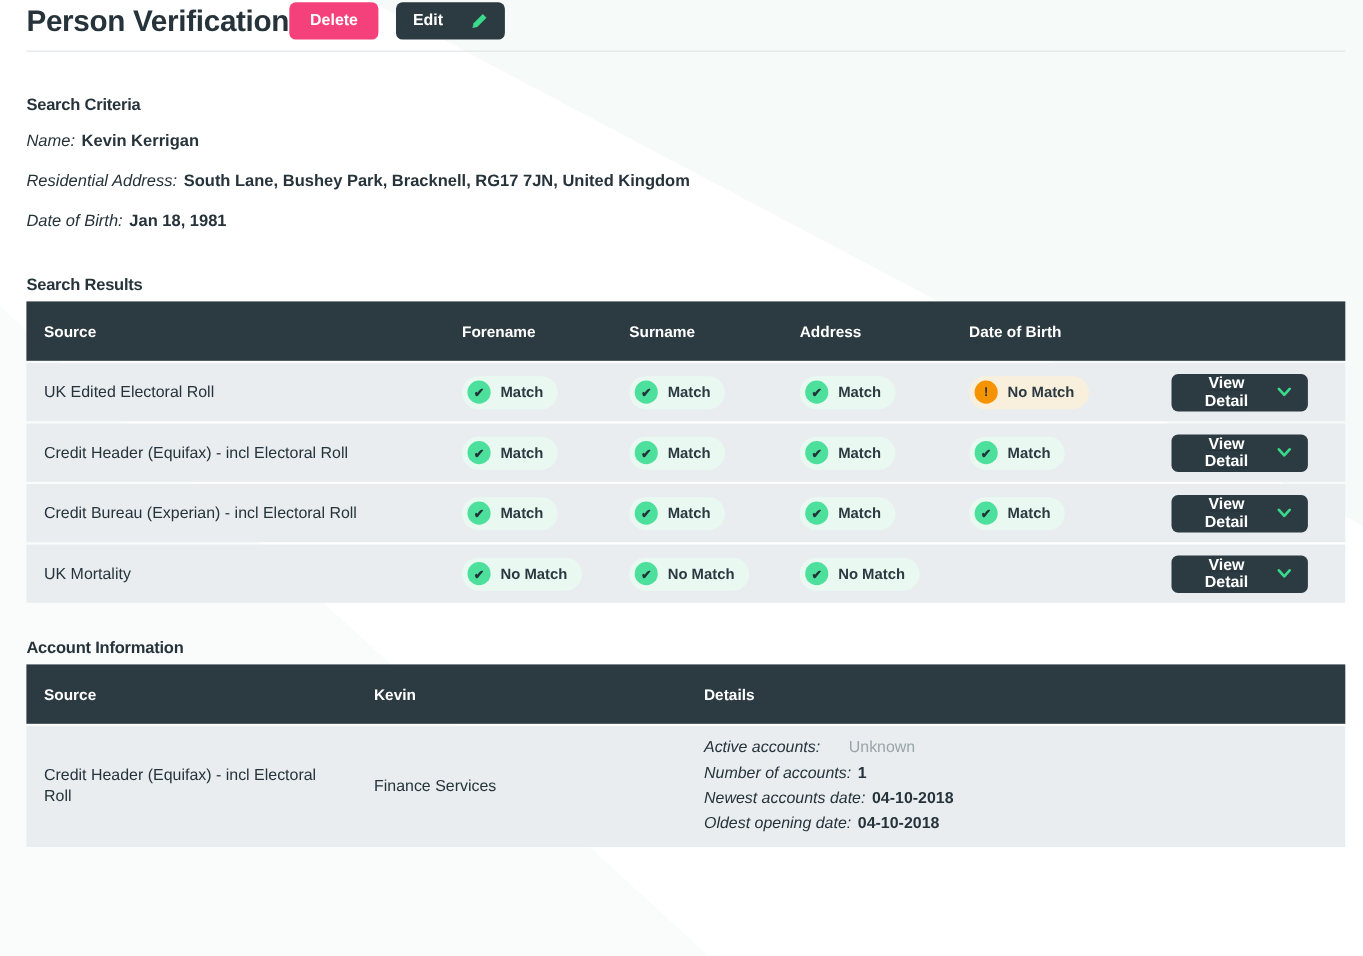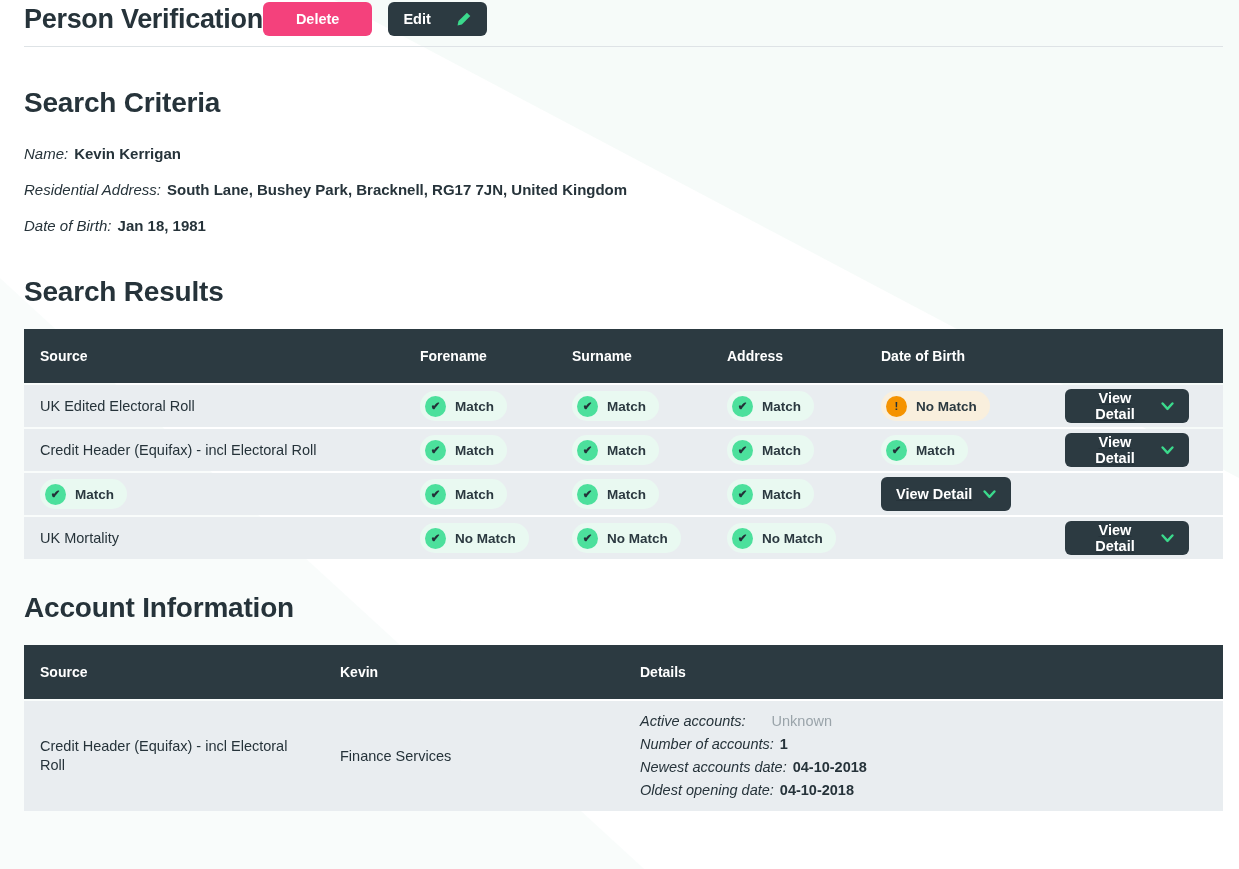--- a/index.html
+++ b/index.html
@@ -31,41 +31,41 @@
   .meta-line{font-size:15.5px;line-height:26px;}
   .meta-label{font-style:italic;}
   .meta-value{font-weight:bold;margin-left:5px;}
 
   
   .title-row{display:flex;align-items:center;justify-content:flex-start;margin-top:2px;}
   h1{font-size:27px;font-weight:bold;letter-spacing:-.3px;}
   .actions{display:flex;gap:16px;}
   .btn{height:34px;border:none;border-radius:6px;color:#fff;cursor:pointer;
     display:inline-flex;align-items:center;justify-content:center;
-    font-family:"Liberation Sans",sans-serif;font-weight:bold;font-size:14.5px;padding:0 33px;}
+    font-family:"Liberation Sans",sans-serif;font-weight:bold;font-size:14.5px;padding:0 19px;}
   .btn--delete{background:var(--accent-pink);}
   .btn--edit{background:var(--dark-slate);gap:25px;padding:0 15px;}
   .divider{border:none;border-top:1px solid #dee3e6;margin-top:10px;}
 
-  h2{font-size:28px;font-weight:bold;letter-spacing:-.2px;}
+  h2{font-size:15px;font-weight:bold;letter-spacing:-.2px;}
   .h2-sc{margin-top:40px;}
-  .fields{margin-top:26px;}
+  .fields{margin-top:16px;}
   .field{font-size:15px;margin-bottom:19px;}
   .field-label{font-style:italic;}
   .field-value{font-weight:bold;margin-left:6px;}
   .h2-sr{margin-top:42px;}
   .h2-ai{margin-top:33px;}
 
   
-  .table{margin-top:21px;}
+  .table{margin-top:6px;}
   .t-head,.t-row{display:grid;grid-template-columns:380px 152px 155px 154px 184px 1fr;}
   .t-head{background:var(--dark-slate);color:#fff;font-weight:bold;font-size:14px;height:54px;align-items:center;}
   .t-head>div,.t-row>div{padding-left:16px;}
-  .t-row{background:var(--row-bg);height:42px;align-items:center;font-size:14.5px;margin-top:2px;}
-  .cell-action{display:flex;justify-content:flex-start;padding-right:34px;text-decoration:underline;}
+  .t-row{background:var(--row-bg);height:53px;align-items:center;font-size:14.5px;margin-top:2px;}
+  .cell-action{display:flex;justify-content:center;padding-right:34px;text-decoration:underline;}
 
   .badge{display:inline-flex;align-items:center;height:30px;border-radius:15px;
     padding:0 13px 0 5px;gap:9px;font-weight:bold;font-size:13.5px;color:#2b3940;}
   .badge--green{background:var(--badge-green-bg);}
   .badge--green .badge__icon{background:var(--badge-green);}
   .badge--orange{background:var(--badge-orange-bg);}
   .badge--orange .badge__icon{background:var(--badge-orange);}
   .badge__icon{width:21px;height:21px;border-radius:50%;display:flex;align-items:center;
     justify-content:center;font-size:11.5px;font-weight:bold;color:#233239;flex:0 0 21px;}
 
@@ -206,20 +206,21 @@
         <span style="display:inline-flex;">
           <svg width="13" height="9" viewBox="0 0 13 9">
                   <path d="M1.6 1.5 L6.5 6.9 L11.4 1.5" fill="none" stroke="var(--icon-green)" stroke-width="2.4" stroke-linecap="round" stroke-linejoin="round"></path>
                 </svg>
         </span>
       </button>
     </div>
   </div>
 
   <div class="t-row">
+    <div>Credit Bureau (Experian) - incl Electoral Roll</div>
     <div>
   <span class="badge badge--green">
     <span class="badge__icon">✔</span>
     <span class="badge__label">Match</span>
   </span>
 </div>
     <div>
   <span class="badge badge--green">
     <span class="badge__icon">✔</span>
     <span class="badge__label">Match</span>

